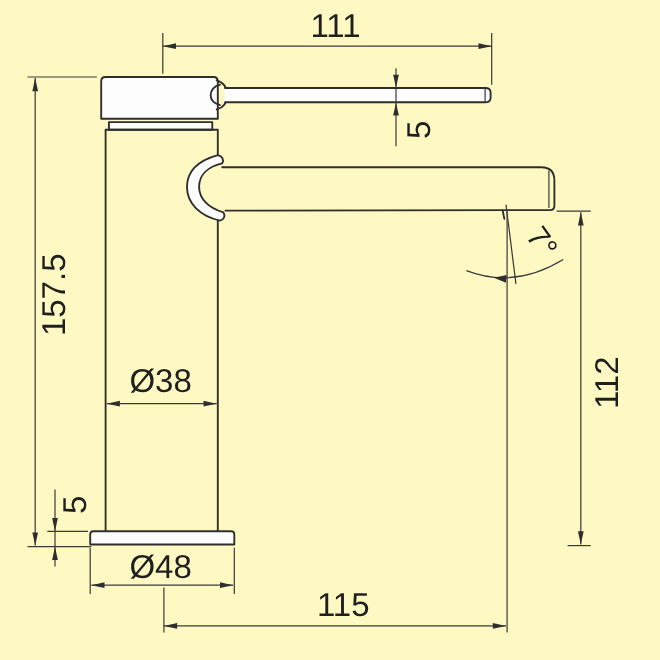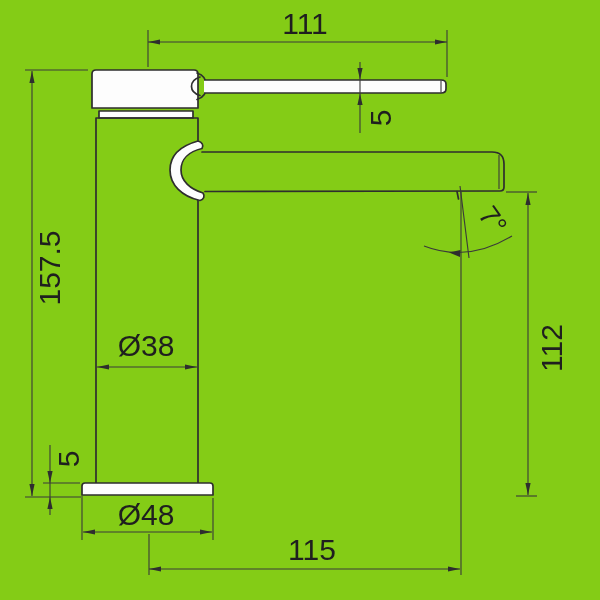--- a/index.html
+++ b/index.html
@@ -5,21 +5,21 @@
   html, body {
     margin: 0;
     padding: 0;
     background: #ffffff;
     font-family: "Liberation Sans", sans-serif;
   }
   .stage {
     position: relative;
     width: 600px;
     height: 600px;
-    background: #84cc16;
+    background: #fef9c3;
     overflow: hidden;
   }
   svg { display: block; }
   .outline {
     fill: none;
     stroke: #2e2e2e;
     stroke-width: 1.7;
     stroke-linejoin: round;
     stroke-linecap: round;
   }

